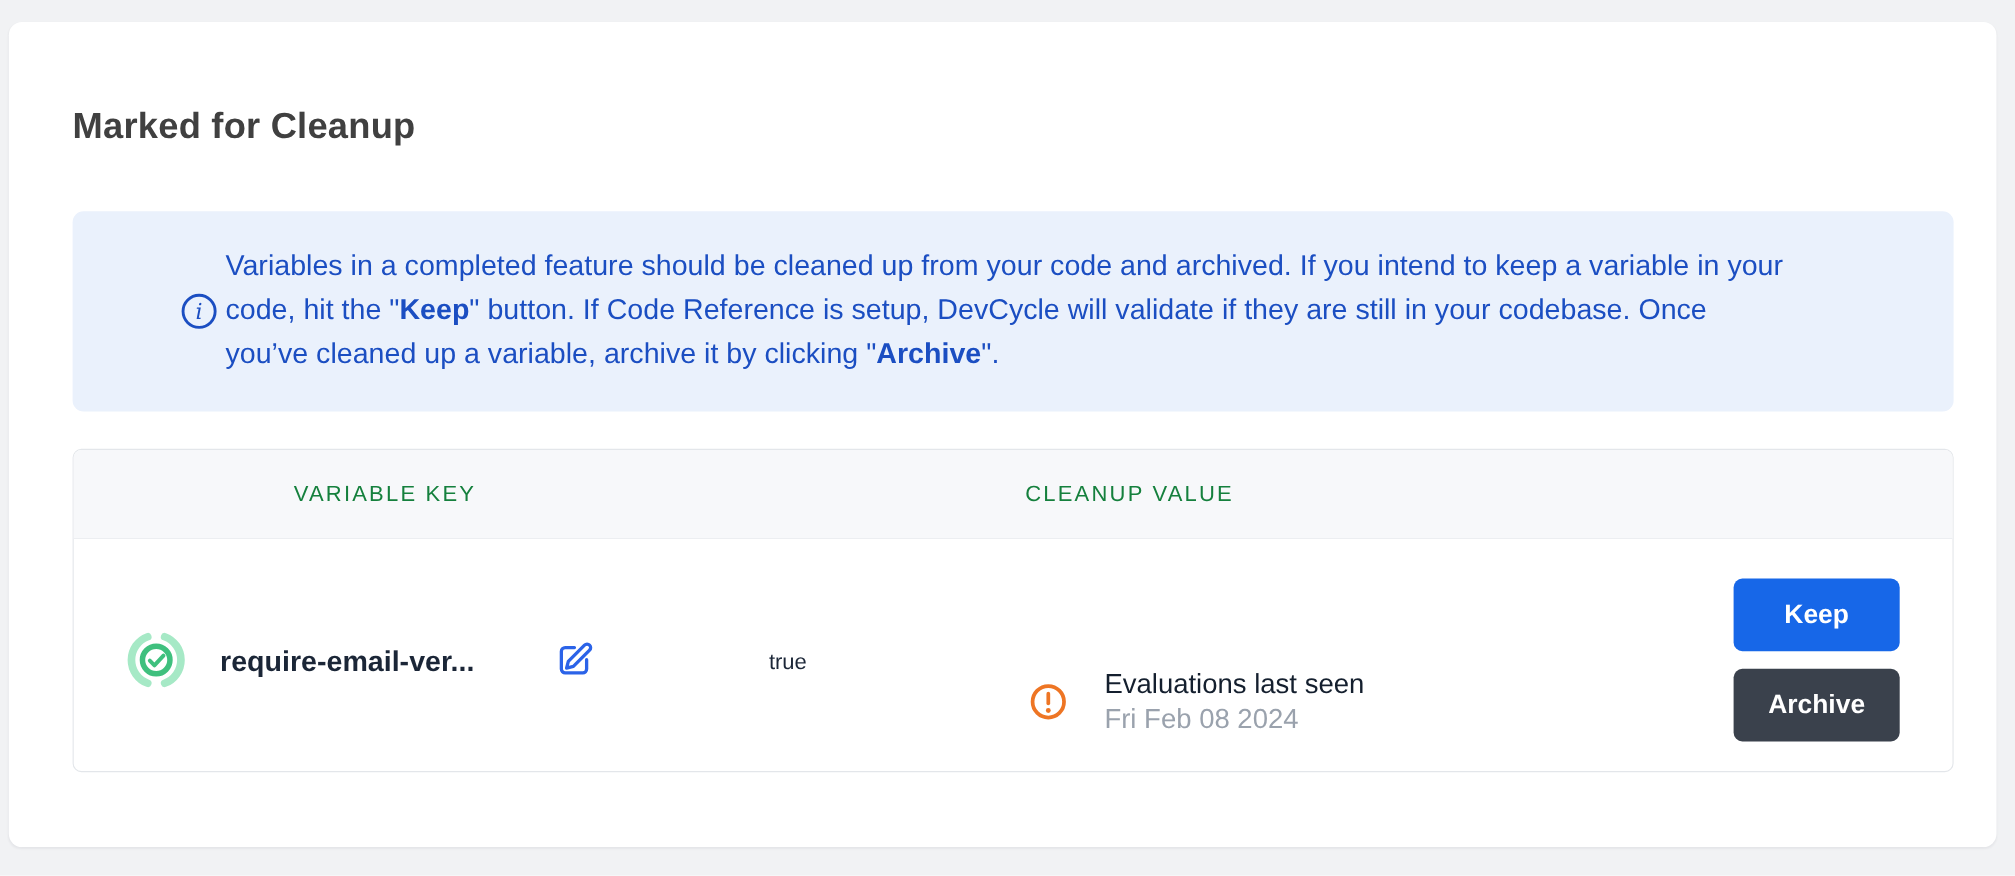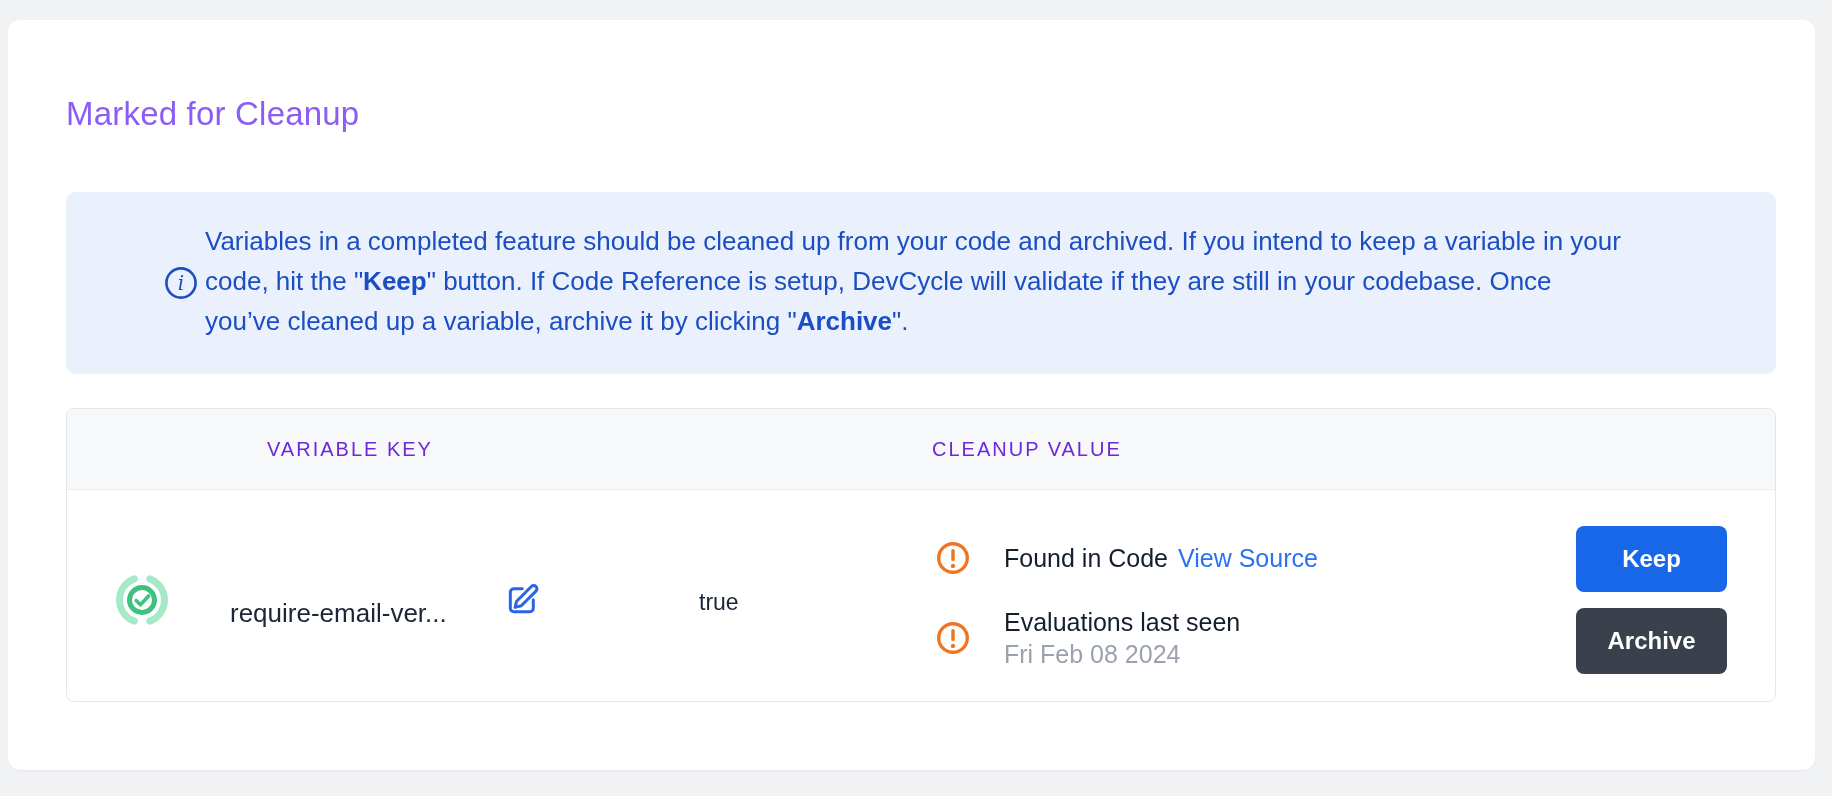--- a/index.html
+++ b/index.html
@@ -11,22 +11,22 @@
     overflow:hidden;
   }
   .card{
     position:absolute;left:8px;top:20px;
     width:1807px;height:750px;
     background:#ffffff;border-radius:12px;
     box-shadow:0 1px 2px rgba(16,24,40,.05);
   }
   .page-title{
     position:absolute;left:58px;top:76px;
-    font-size:33px;line-height:36px;font-weight:400;
-    color:#8b5cf6;letter-spacing:.2px;
+    font-size:33px;line-height:36px;font-weight:700;
+    color:#404040;letter-spacing:.2px;
   }
   
   .banner{
     position:absolute;left:58px;top:172px;
     width:1710px;height:182px;
     background:#eaf1fc;border-radius:10px;
     box-sizing:border-box;
   }
   .banner .info-icon{
     position:absolute;left:98px;top:74px;width:34px;height:34px;
@@ -44,37 +44,37 @@
     border:1px solid #e3e6ea;border-radius:8px;
     box-sizing:border-box;background:#ffffff;
   }
   .table-header{
     position:absolute;left:0;top:0;right:0;height:80px;
     background:#f7f8fa;border-bottom:1px solid #eceef1;
     border-radius:7px 7px 0 0;
   }
   .th{
     position:absolute;top:0;height:80px;display:flex;align-items:center;
-    font-size:20px;font-weight:500;letter-spacing:2px;color:#6d28d9;
+    font-size:20px;font-weight:500;letter-spacing:2px;color:#15803d;
   }
   .th-key{left:200px;}
   .th-value{left:630px;}
   .th-steps{left:865px;}
   .status-icon{position:absolute;left:47px;top:163px;width:56px;height:56px;}
   .var-key{
-    position:absolute;left:163px;top:176px;
-    font-size:26px;font-weight:400;color:#1b2637;line-height:32px;margin-top:12px;
+    position:absolute;left:133px;top:176px;
+    font-size:26px;font-weight:700;color:#1b2637;line-height:32px;
   }
   .edit-btn{
     position:absolute;left:437px;top:171px;width:38px;height:38px;
     background:none;border:none;padding:0;cursor:pointer;
   }
   .var-value{
     position:absolute;left:632px;top:177px;
-    font-size:23px;color:#1b2637;line-height:32px;
+    font-size:20px;color:#1b2637;line-height:32px;
   }
   .step{position:absolute;left:868px;display:flex;align-items:center;}
   .step-1{top:131px;}
   .step-2{top:198px;}
   .warn-icon{width:36px;height:36px;flex:0 0 36px;}
   .step-text{margin-left:33px;font-size:25px;line-height:30px;color:#141f2e;}
   .step-label{font-weight:500;color:#141f2e;}
   .view-source{color:#2b72ee;font-weight:400;text-decoration:none;margin-left:10px;cursor:pointer;}
   .step-date{color:#9aa2ad;font-weight:400;margin-top:2px;}
   .btn{
@@ -128,32 +128,20 @@
       <span>
         <svg width="38" height="38" viewBox="0 0 24 24">
           <path d="M11.5 5.5H6.2A2.2 2.2 0 0 0 4 7.7v10.1A2.2 2.2 0 0 0 6.2 20h10.1a2.2 2.2 0 0 0 2.2-2.2v-5.3" fill="none" stroke="#2b63e8" stroke-width="1.9" stroke-linecap="round" stroke-linejoin="round"></path>
           <path d="M17.3 4.1a2 2 0 0 1 2.9 2.9l-9.3 9.3-3.9 1 1-3.9 9.3-9.3z" fill="none" stroke="#2b63e8" stroke-width="1.9" stroke-linecap="round" stroke-linejoin="round"></path>
         </svg>
       </span>
     </button>
 
     <div class="var-value">true</div>
 
-    <div class="step step-1">
-      <span class="warn-icon">
-        <svg width="36" height="36" viewBox="0 0 36 36">
-          <circle cx="18" cy="18" r="14.3" fill="none" stroke="#ee7524" stroke-width="3.4"></circle>
-          <line x1="18" y1="10.6" x2="18" y2="19.4" stroke="#ee7524" stroke-width="3.4" stroke-linecap="round"></line>
-          <circle cx="18" cy="25.9" r="2.2" fill="#ee7524"></circle>
-        </svg>
-      </span>
-      <div class="step-text">
-        <span class="step-label">Found in Code</span><a class="view-source">View Source</a>
-      </div>
-    </div>
 
     <div class="step step-2">
       <span class="warn-icon">
         <svg width="36" height="36" viewBox="0 0 36 36">
           <circle cx="18" cy="18" r="14.3" fill="none" stroke="#ee7524" stroke-width="3.4"></circle>
           <line x1="18" y1="10.6" x2="18" y2="19.4" stroke="#ee7524" stroke-width="3.4" stroke-linecap="round"></line>
           <circle cx="18" cy="25.9" r="2.2" fill="#ee7524"></circle>
         </svg>
       </span>
       <div class="step-text">

